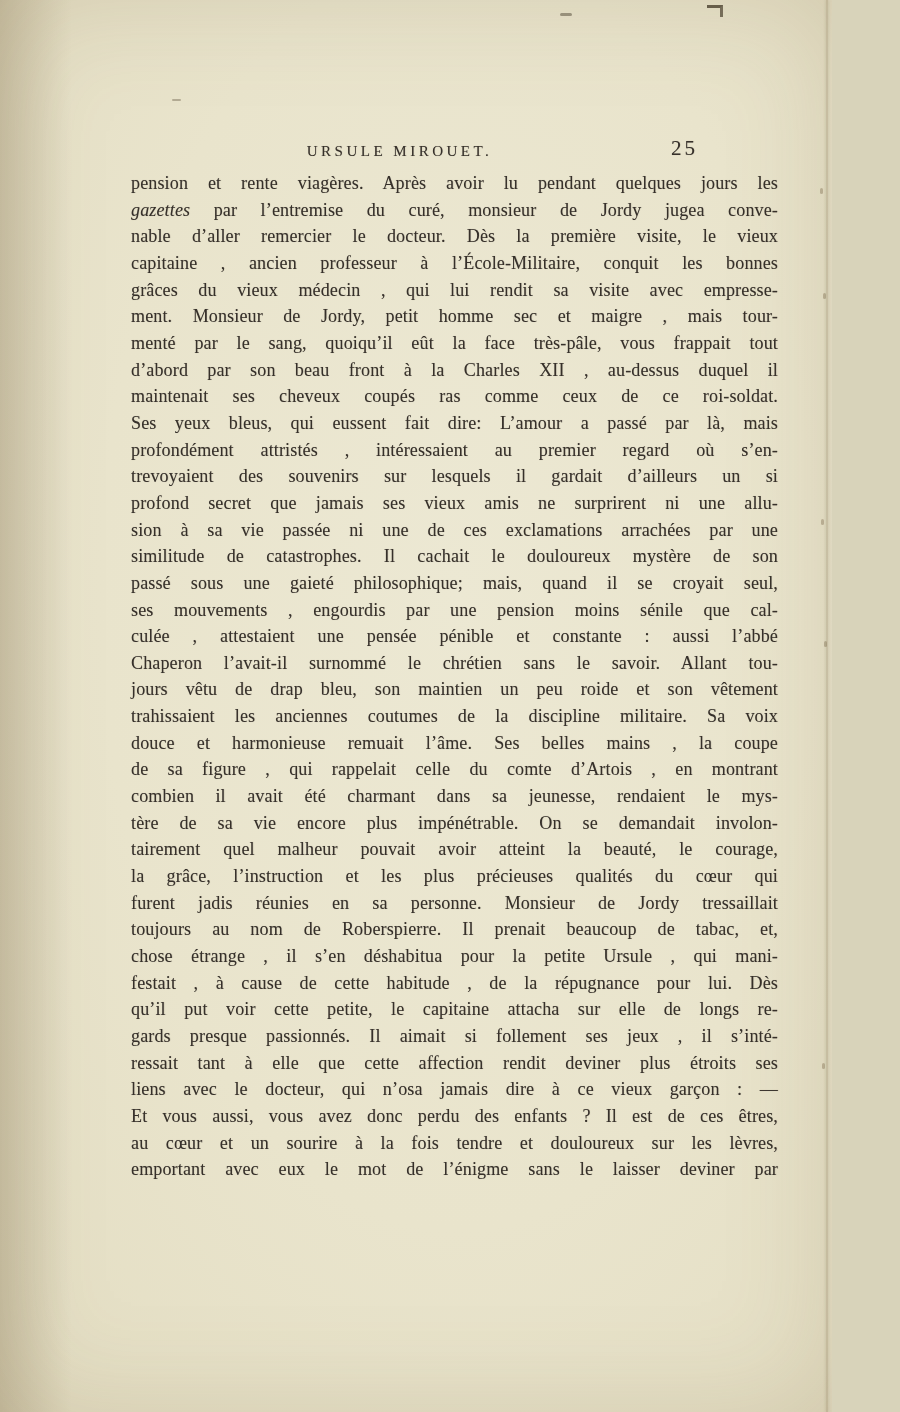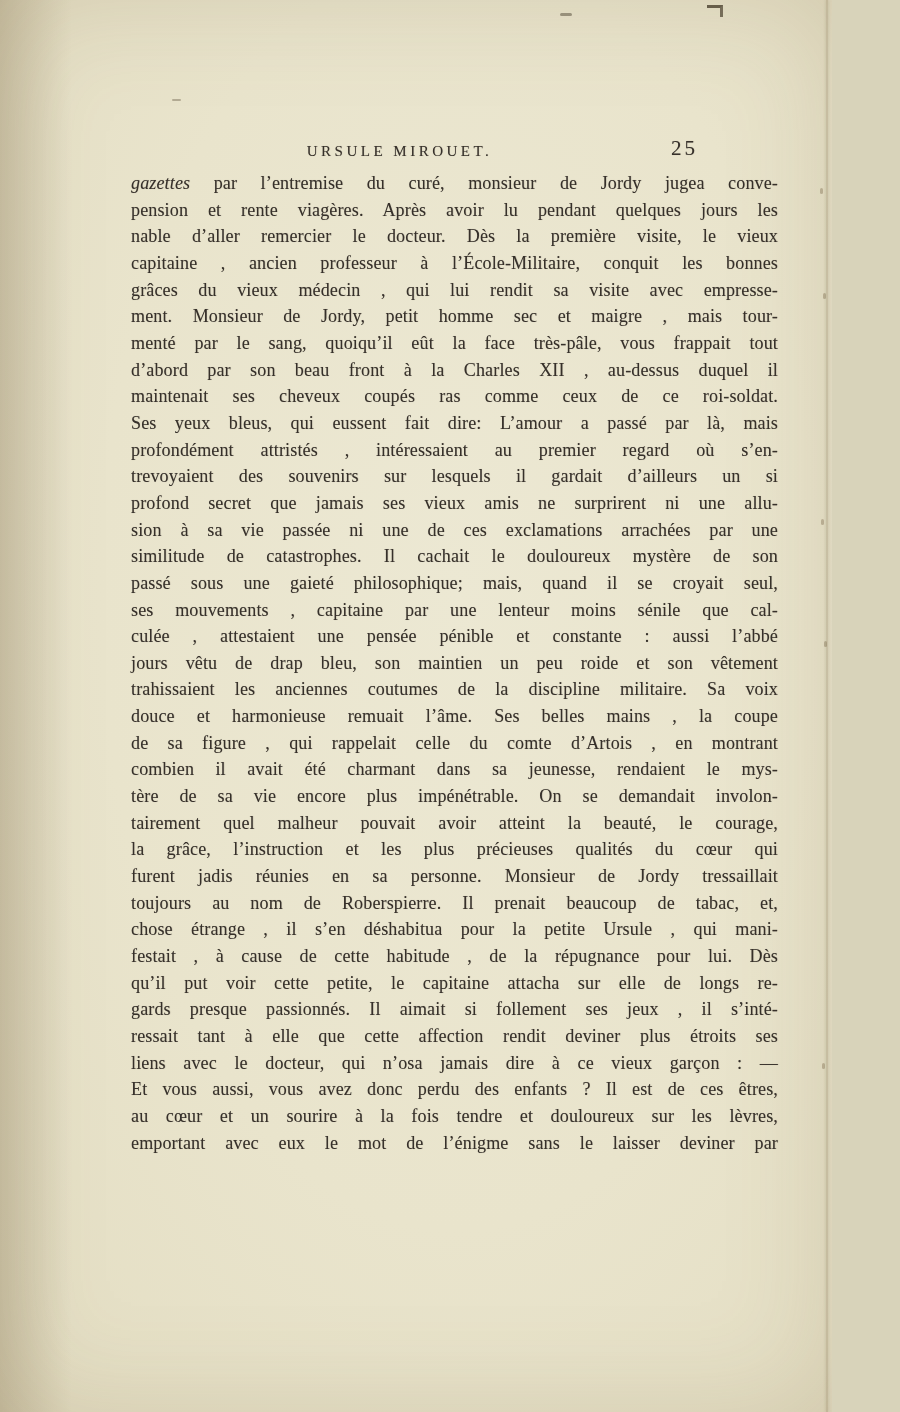--- a/index.html
+++ b/index.html
@@ -123,38 +123,39 @@
   <div class="speck" style="left:821px; top:519px;"></div>
   <div class="speck" style="left:824px; top:641px;"></div>
   <div class="speck" style="left:822px; top:1063px;"></div>
 
   <div class="page-header">
     <span class="running-title">URSULE MIROUET.</span>
     <span class="folio">25</span>
   </div>
 
   <div class="body-text">
+      <div class="text-line"><span>pension et rente viagères. Après avoir lu pendant quelques jours les</span></div>
       <div class="text-line"><i>gazettes</i><span> par l’entremise du curé, monsieur de Jordy jugea conve-</span></div>
-      <div class="text-line"><span>pension et rente viagères. Après avoir lu pendant quelques jours les</span></div>
       <div class="text-line"><span>nable d’aller remercier le docteur. Dès la première visite, le vieux</span></div>
       <div class="text-line"><span>capitaine , ancien professeur à l’École-Militaire, conquit les bonnes</span></div>
       <div class="text-line"><span>grâces du vieux médecin , qui lui rendit sa visite avec empresse-</span></div>
       <div class="text-line"><span>ment. Monsieur de Jordy, petit homme sec et maigre , mais tour-</span></div>
       <div class="text-line"><span>menté par le sang, quoiqu’il eût la face très-pâle, vous frappait tout</span></div>
       <div class="text-line"><span>d’abord par son beau front à la Charles XII , au-dessus duquel il</span></div>
       <div class="text-line"><span>maintenait ses cheveux coupés ras comme ceux de ce roi-soldat.</span></div>
       <div class="text-line"><span>Ses yeux bleus, qui eussent fait dire: L’amour a passé par là, mais</span></div>
       <div class="text-line"><span>profondément attristés , intéressaient au premier regard où s’en-</span></div>
       <div class="text-line"><span>trevoyaient des souvenirs sur lesquels il gardait d’ailleurs un si</span></div>
       <div class="text-line"><span>profond secret que jamais ses vieux amis ne surprirent ni une allu-</span></div>
       <div class="text-line"><span>sion à sa vie passée ni une de ces exclamations arrachées par une</span></div>
       <div class="text-line"><span>similitude de catastrophes. Il cachait le douloureux mystère de son</span></div>
       <div class="text-line"><span>passé sous une gaieté philosophique; mais, quand il se croyait seul,</span></div>
-      <div class="text-line"><span>ses mouvements , capitaine par une lenteur moins sénile que cal-</span></div>
+      <div class="text-line"><span>ses mouvements , engourdis par une pension moins sénile que cal-</span></div>
       <div class="text-line"><span>culée , attestaient une pensée pénible et constante : aussi l’abbé</span></div>
+      <div class="text-line"><span>Chaperon l’avait-il surnommé le chrétien sans le savoir. Allant tou-</span></div>
       <div class="text-line"><span>jours vêtu de drap bleu, son maintien un peu roide et son vêtement</span></div>
       <div class="text-line"><span>trahissaient les anciennes coutumes de la discipline militaire. Sa voix</span></div>
       <div class="text-line"><span>douce et harmonieuse remuait l’âme. Ses belles mains , la coupe</span></div>
       <div class="text-line"><span>de sa figure , qui rappelait celle du comte d’Artois , en montrant</span></div>
       <div class="text-line"><span>combien il avait été charmant dans sa jeunesse, rendaient le mys-</span></div>
       <div class="text-line"><span>tère de sa vie encore plus impénétrable. On se demandait involon-</span></div>
       <div class="text-line"><span>tairement quel malheur pouvait avoir atteint la beauté, le courage,</span></div>
       <div class="text-line"><span>la grâce, l’instruction et les plus précieuses qualités du cœur qui</span></div>
       <div class="text-line"><span>furent jadis réunies en sa personne. Monsieur de Jordy tressaillait</span></div>
       <div class="text-line"><span>toujours au nom de Roberspierre. Il prenait beaucoup de tabac, et,</span></div>

